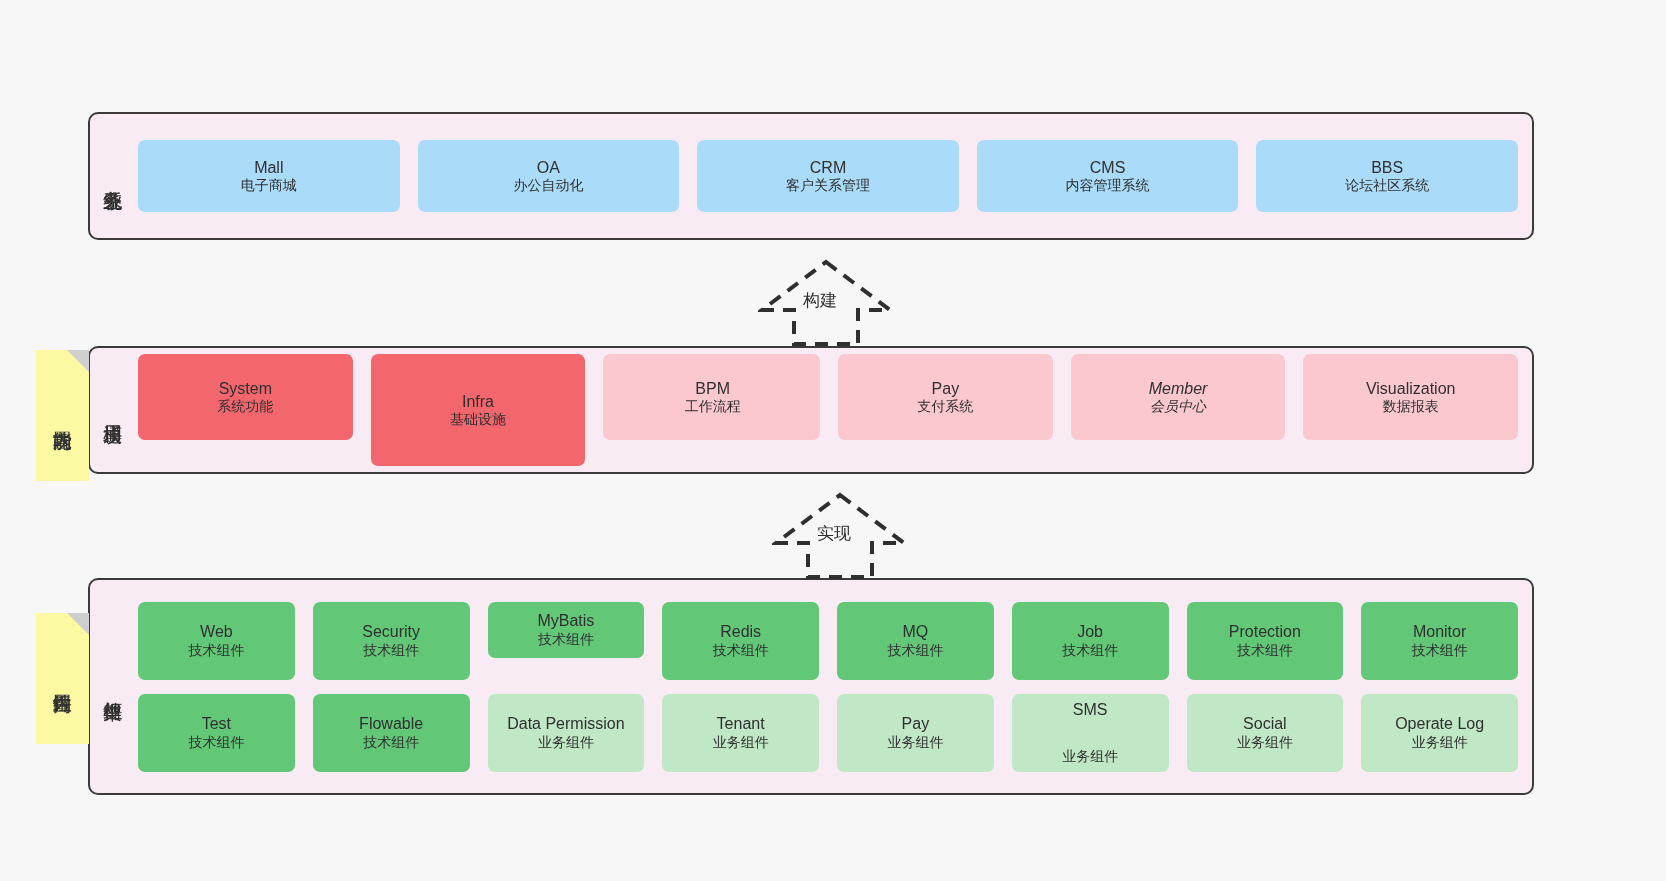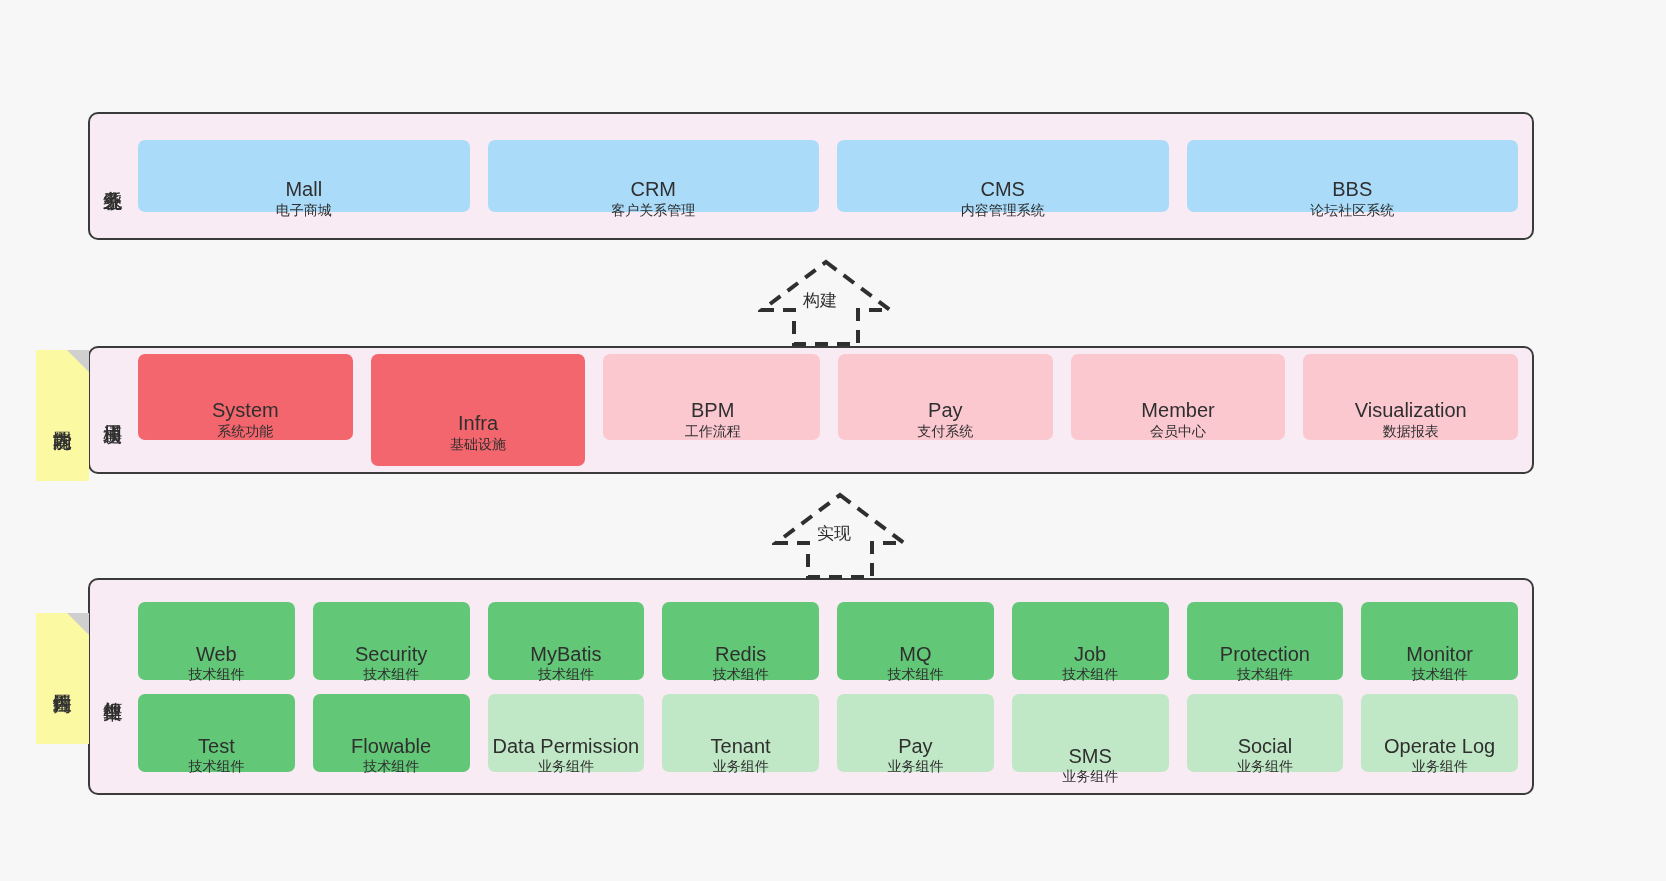--- a/index.html
+++ b/index.html
@@ -64,21 +64,21 @@
     display: flex;
     flex-direction: column;
     align-items: center;
     justify-content: center;
     text-align: center;
     color: #2f2f2f;
     line-height: 1.22;
     padding: 6px 4px;
     min-width: 0;
   }
-  .card .t1 { font-size: 20px; margin-top: 44px; }
+  .card .t1 { font-size: 16px; }
   .card .t2 { font-size: 14px; }
 
   .c-blue        { background: #aadcfa; }
   .c-red         { background: #f4666d; }
   .c-pink        { background: #fbc8d0; }
   .c-green       { background: #62c878; }
   .c-lightgreen  { background: #c0e8c6; }
 
   
   .sticky {
@@ -124,20 +124,24 @@
 
 <div id="canvas">
 
   <div class="layer" id="layer-business" style="left:88px; top:112px; width:1446px; height:128px;">
     <div class="layer-title">业务系统</div>
     <div class="layer-body">
       <div class="row" id="row-business">
           <div class="card c-blue" style="height: 72px;">
             <div class="t1">Mall</div>
             <div class="t2">电子商城</div>
+          </div>
+          <div class="card c-blue" style="height: 72px;">
+            <div class="t1">OA</div>
+            <div class="t2">办公自动化</div>
           </div>
           <div class="card c-blue" style="height: 72px;">
             <div class="t1">CRM</div>
             <div class="t2">客户关系管理</div>
           </div>
           <div class="card c-blue" style="height: 72px;">
             <div class="t1">CMS</div>
             <div class="t2">内容管理系统</div>
           </div>
           <div class="card c-blue" style="height: 72px;">
@@ -173,21 +177,21 @@
             <div class="t2">基础设施</div>
           </div>
           <div class="card c-pink" style="height: 86px; padding-left: 6px;">
             <div class="t1">BPM</div>
             <div class="t2">工作流程</div>
           </div>
           <div class="card c-pink" style="height: 86px;">
             <div class="t1">Pay</div>
             <div class="t2">支付系统</div>
           </div>
-          <div class="card c-pink" style="height: 86px;">
+          <div class="card c-pink" style="height: 86px; font-style: italic;">
             <div class="t1">Member</div>
             <div class="t2">会员中心</div>
           </div>
           <div class="card c-pink" style="height: 86px;">
             <div class="t1">Visualization</div>
             <div class="t2">数据报表</div>
           </div>
         </div>
     </div>
   </div>
@@ -209,21 +213,21 @@
     <div class="layer-body">
       <div class="row" id="row-fw1">
           <div class="card c-green" style="height: 78px;">
             <div class="t1">Web</div>
             <div class="t2">技术组件</div>
           </div>
           <div class="card c-green" style="height: 78px;">
             <div class="t1">Security</div>
             <div class="t2">技术组件</div>
           </div>
-          <div class="card c-green" style="height: 78px;">
+          <div class="card c-green" style="height: 56px;">
             <div class="t1">MyBatis</div>
             <div class="t2">技术组件</div>
           </div>
           <div class="card c-green" style="height: 78px;">
             <div class="t1">Redis</div>
             <div class="t2">技术组件</div>
           </div>
           <div class="card c-green" style="height: 78px;">
             <div class="t1">MQ</div>
             <div class="t2">技术组件</div>

